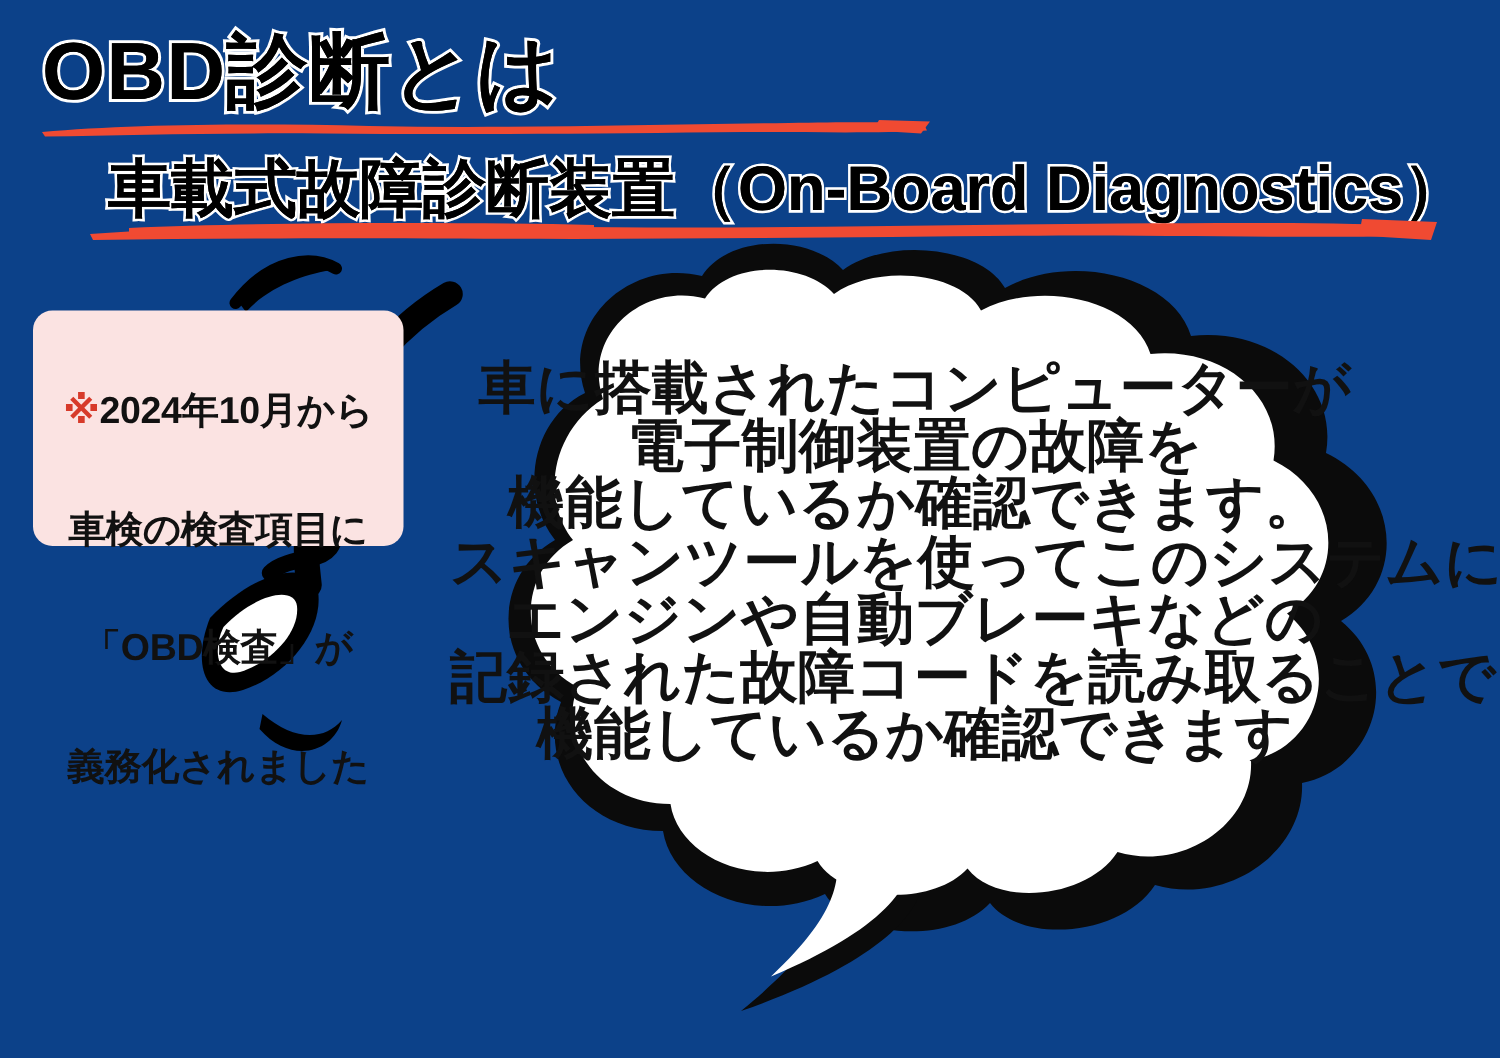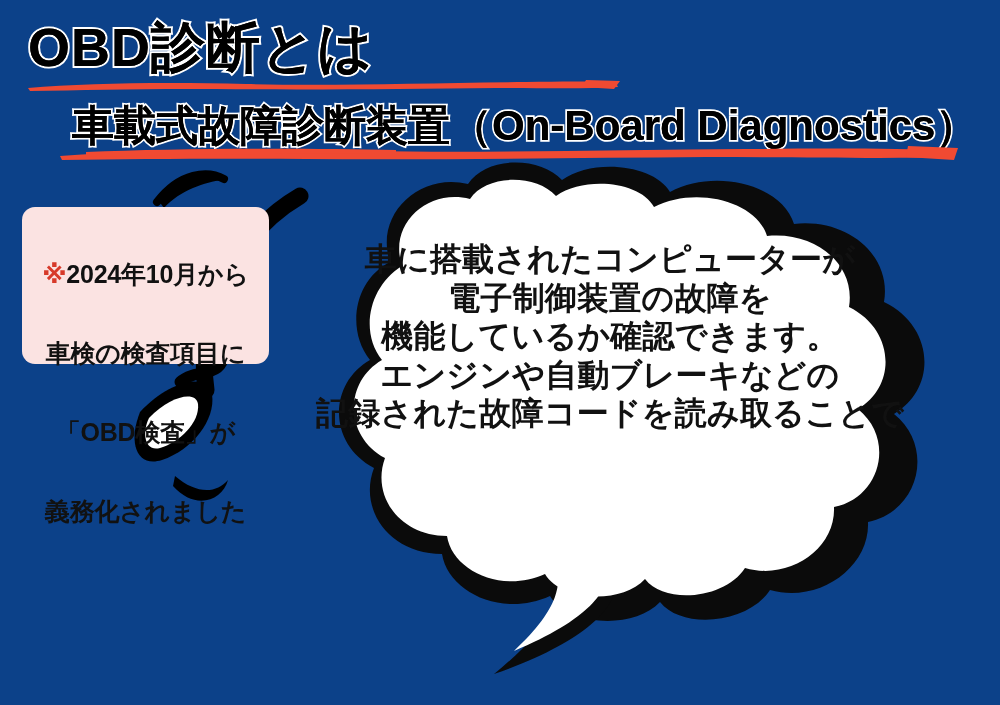--- a/index.html
+++ b/index.html
@@ -33,21 +33,21 @@
     z-index:2;
     pointer-events:none;
   }
   #bubble-text{
     position:absolute;left:300px;top:240px;
     width:620px;
     z-index:3;
     text-align:center;
     color:#111111;
     font-weight:bold;
-    font-size:32px;
+    font-size:38px;
     line-height:38.5px;
     letter-spacing:0.2px;
   }
   #bubble-text .bline{display:block;white-space:nowrap;}
 
   
   #headline{
     position:absolute;left:0;top:0;width:1000px;height:170px;z-index:6;
   }
   .title-main{
@@ -192,22 +192,24 @@
                C 82 274, 82 220, 120 198
                C 98 171, 106 125, 140 104 Z" fill="#ffffff"></path>
       <path d="M344 404 C 350 428, 326 458, 252 489 C 300 444, 298 422, 295 400 Z" fill="#ffffff"></path>
     </g>
   </svg>
 
   <div id="bubble-text">
     <span class="bline">車に搭載されたコンピューターが</span>
     <span class="bline">電子制御装置の故障を</span>
     <span class="bline">機能しているか確認できます。</span>
+    <span class="bline">スキャンツールを使ってこのシステムに</span>
     <span class="bline">エンジンや自動ブレーキなどの</span>
     <span class="bline">記録された故障コードを読み取ることで</span>
+    <span class="bline">機能しているか確認できます</span>
   </div>
 
   <div id="note-box" style="background: rgb(251, 227, 226);">
     <span class="nline"><span class="komejirushi" style="color: rgb(215, 58, 42);">※</span><span>2024年10月から</span></span>
     <span class="nline">車検の検査項目に</span>
     <span class="nline">「OBD検査」が</span>
     <span class="nline">義務化されました</span>
   </div>
 
   <div id="headline">

